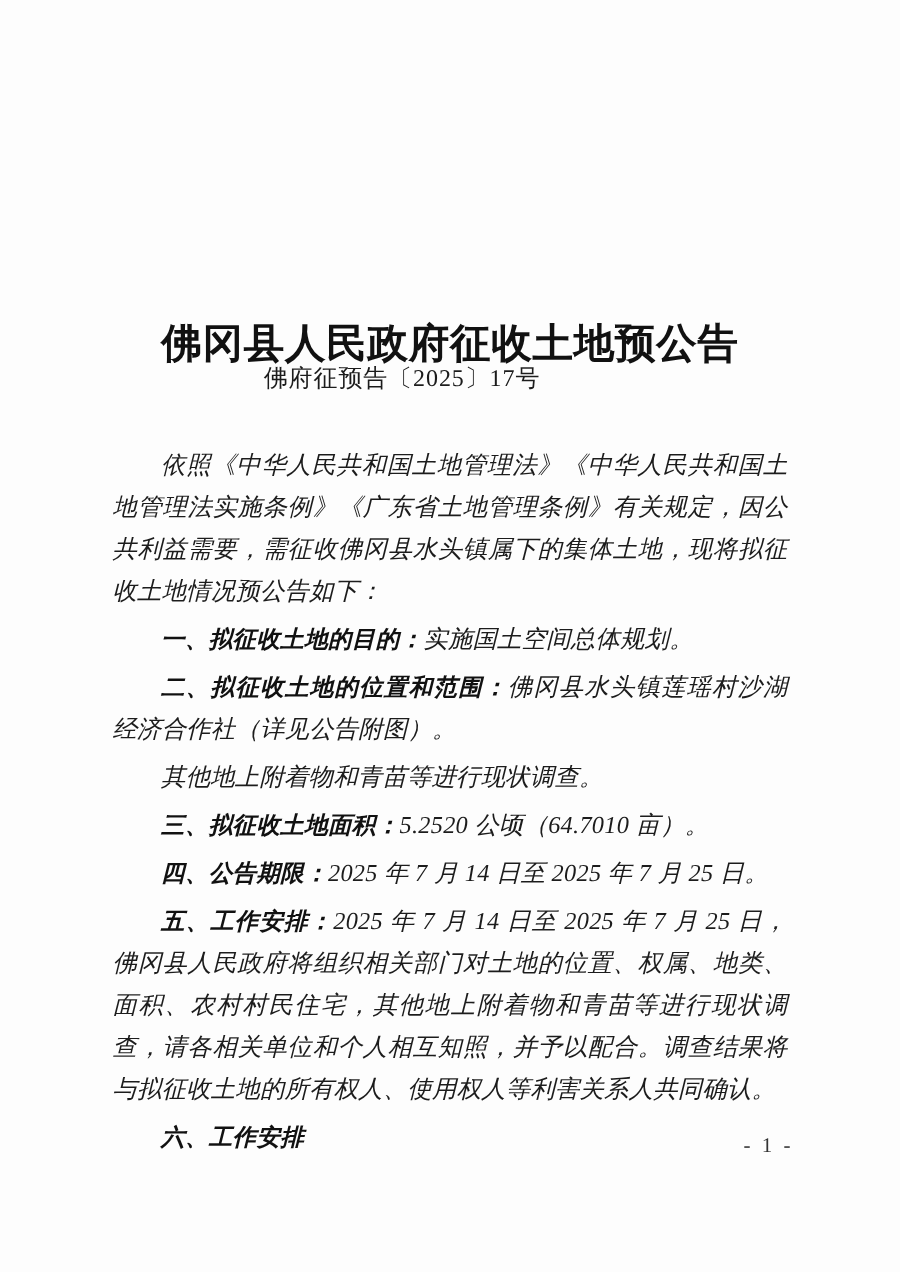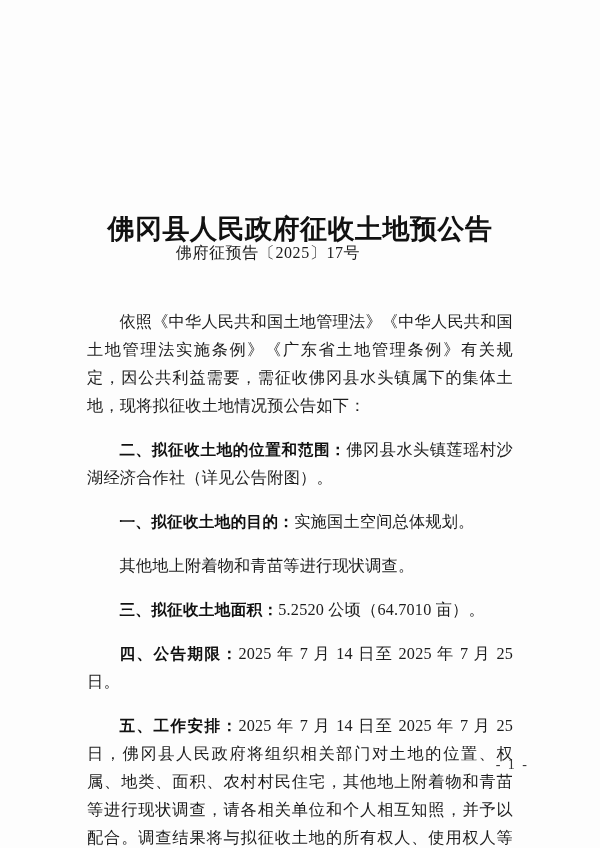--- a/index.html
+++ b/index.html
@@ -61,22 +61,23 @@
     top: 292px;
     width: 458px;
   }
 
   .para {
     font-size: 16.2px;
     line-height: 28px;
     text-align: justify;
     text-justify: inter-ideograph;
     letter-spacing: 0.2px;
-    margin: 16px;
+    margin: 4px;
     color: #1c1c1c;
+    font-style: italic;
   }
 
   .para.indent {
     text-indent: 2em;
   }
 
   .lead {
     font-weight: 700;
     font-family: "DejaVu Sans", "Liberation Sans", sans-serif;
     font-size: 15.6px;
@@ -109,25 +110,25 @@
 
   <div class="doc-title">佛冈县人民政府征收土地预公告</div>
 
   <div class="doc-number">佛府征预告〔2025〕17号</div>
 
   <div class="body-block">
 
     <p class="para indent">依照《中华人民共和国土地管理法》《中华人民共和国土地管理法实施条例》《广东省土地管理条例》有关规定，因公共利益需要，需征收佛冈县水头镇属下的集体土地，现将拟征收土地情况预公告如下：</p>
 
     <p class="para indent">
-      <span class="lead">二、拟征收土地的位置和范围：</span><span class="rest">佛冈县水头镇莲瑶村沙湖经济合作社（详见公告附图）。</span>
+      <span class="lead">一、拟征收土地的目的：</span><span class="rest">实施国土空间总体规划。</span>
     </p>
 
     <p class="para indent">
-      <span class="lead">一、拟征收土地的目的：</span><span class="rest">实施国土空间总体规划。</span>
+      <span class="lead">二、拟征收土地的位置和范围：</span><span class="rest">佛冈县水头镇莲瑶村沙湖经济合作社（详见公告附图）。</span>
     </p>
 
     <p class="para indent">
       <span class="lead"></span><span class="rest">其他地上附着物和青苗等进行现状调查。</span>
     </p>
 
     <p class="para indent">
       <span class="lead">三、拟征收土地面积：</span><span class="rest">5.2520 公顷（64.7010 亩）。</span>
     </p>
 

